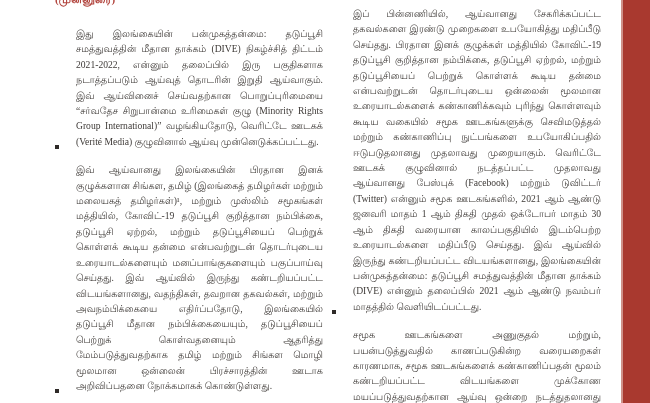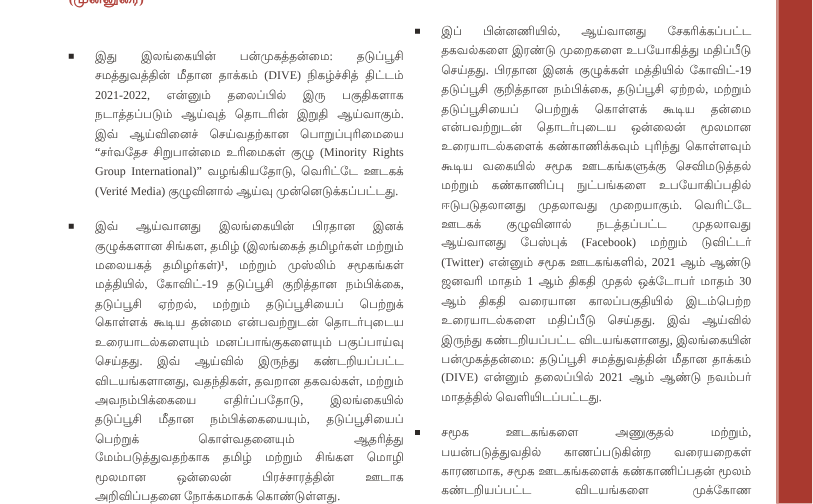--- a/index.html
+++ b/index.html
@@ -49,22 +49,22 @@
     width: 268px;
     padding-top: 26px;
     margin-right: 9px;
   }
   .col-right {
     width: 269px;
     padding-top: 6px;
   }
   .bullet {
     display: flex;
-    align-items: flex-start;
-    margin: 12px 0 13px 0;
+    align-items: flex-end;
+    margin: 0 0 13px 0;
   }
   .marker {
     flex: 0 0 4px;
     width: 4px;
     height: 4px;
     background: #2e2a28;
     margin-top: 5px;
     margin-right: 17px;
   }
   .btext {

